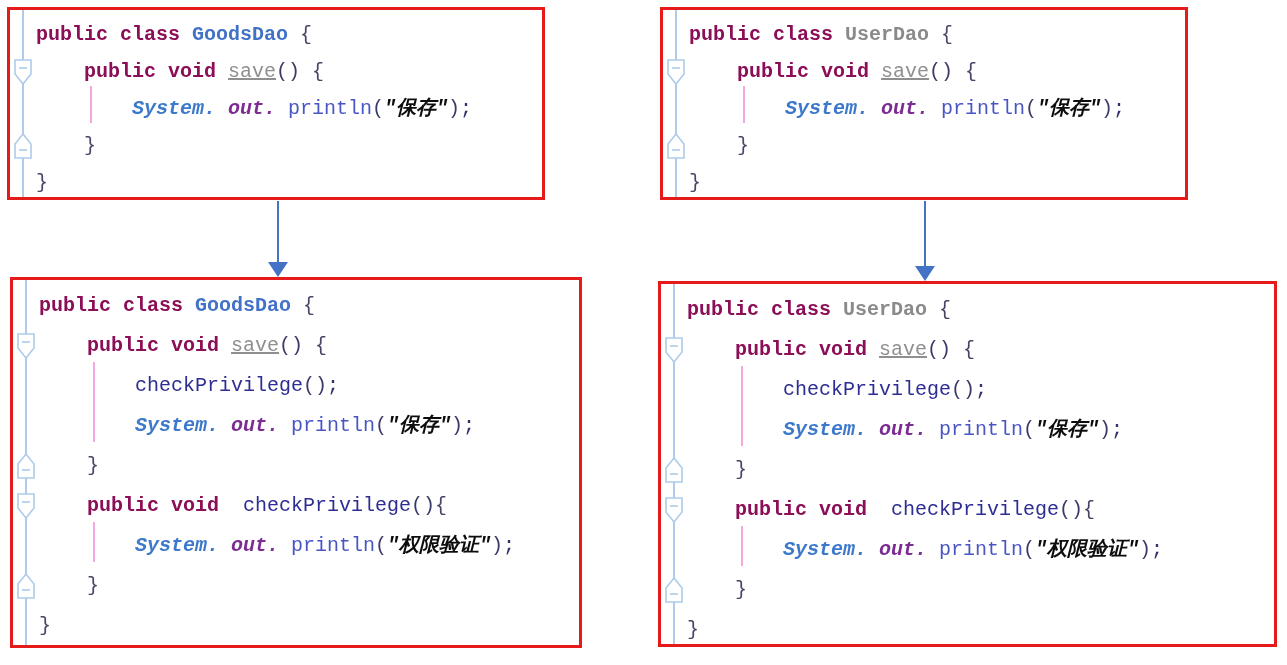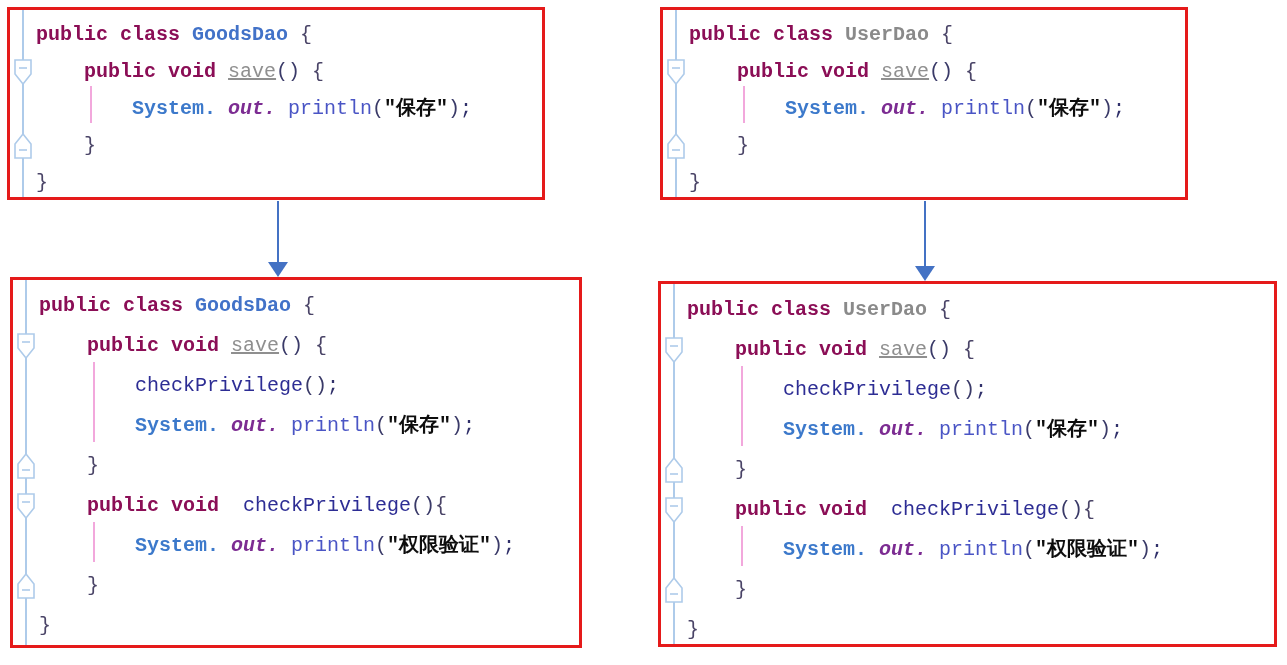--- a/index.html
+++ b/index.html
@@ -21,25 +21,25 @@
                background:var(--c-gutter);}
   .indent-guide{position:absolute;width:2px;background:var(--c-guide);left:80px;}
   .fold-marker{position:absolute;left:4px;width:18px;height:26px;cursor:pointer;}
   .code{position:absolute;left:0;top:0;right:0;padding-top:6px;}
   .code-line{white-space:pre;font-size:20px;color:#222;}
   .tok{font-weight:normal;}
   .tok-kw{color:var(--c-kw);font-weight:bold;}
   .tok-classname_blue{color:var(--c-clsblue);font-weight:bold;}
   .tok-classname_gray{color:var(--c-clsgray);font-weight:bold;}
   .tok-method_gray{color:var(--c-methgray);text-decoration:underline;}
-  .tok-system{color:var(--c-system);font-weight:bold;}
+  .tok-system{color:var(--c-system);font-weight:bold;font-style:italic;}
   .tok-out{color:var(--c-out);font-weight:bold;font-style:italic;}
   .tok-println{color:var(--c-println);margin-top:28px;}
   .tok-call{color:var(--c-call);}
-  .tok-string{color:var(--c-string);font-weight:bold;}
+  .tok-string{color:var(--c-string);font-weight:bold;font-style:italic;}
   .tok-paren{color:var(--c-paren);}
   .tok-brace{color:var(--c-brace);}
   .tok-semi{color:var(--c-semi);}
   .arrow{position:absolute;width:20px;}
   .arrow-shaft{position:absolute;left:9px;top:0;width:2px;background:var(--c-arrow);}
   .arrow-head{position:absolute;left:0;width:0;height:0;
               border-left:10px solid transparent;border-right:10px solid transparent;
               border-top:15px solid var(--c-arrow);}
   .arrow-left{left:268px;top:201px;height:76px;}
   .arrow-left .arrow-shaft{height:61px;}

